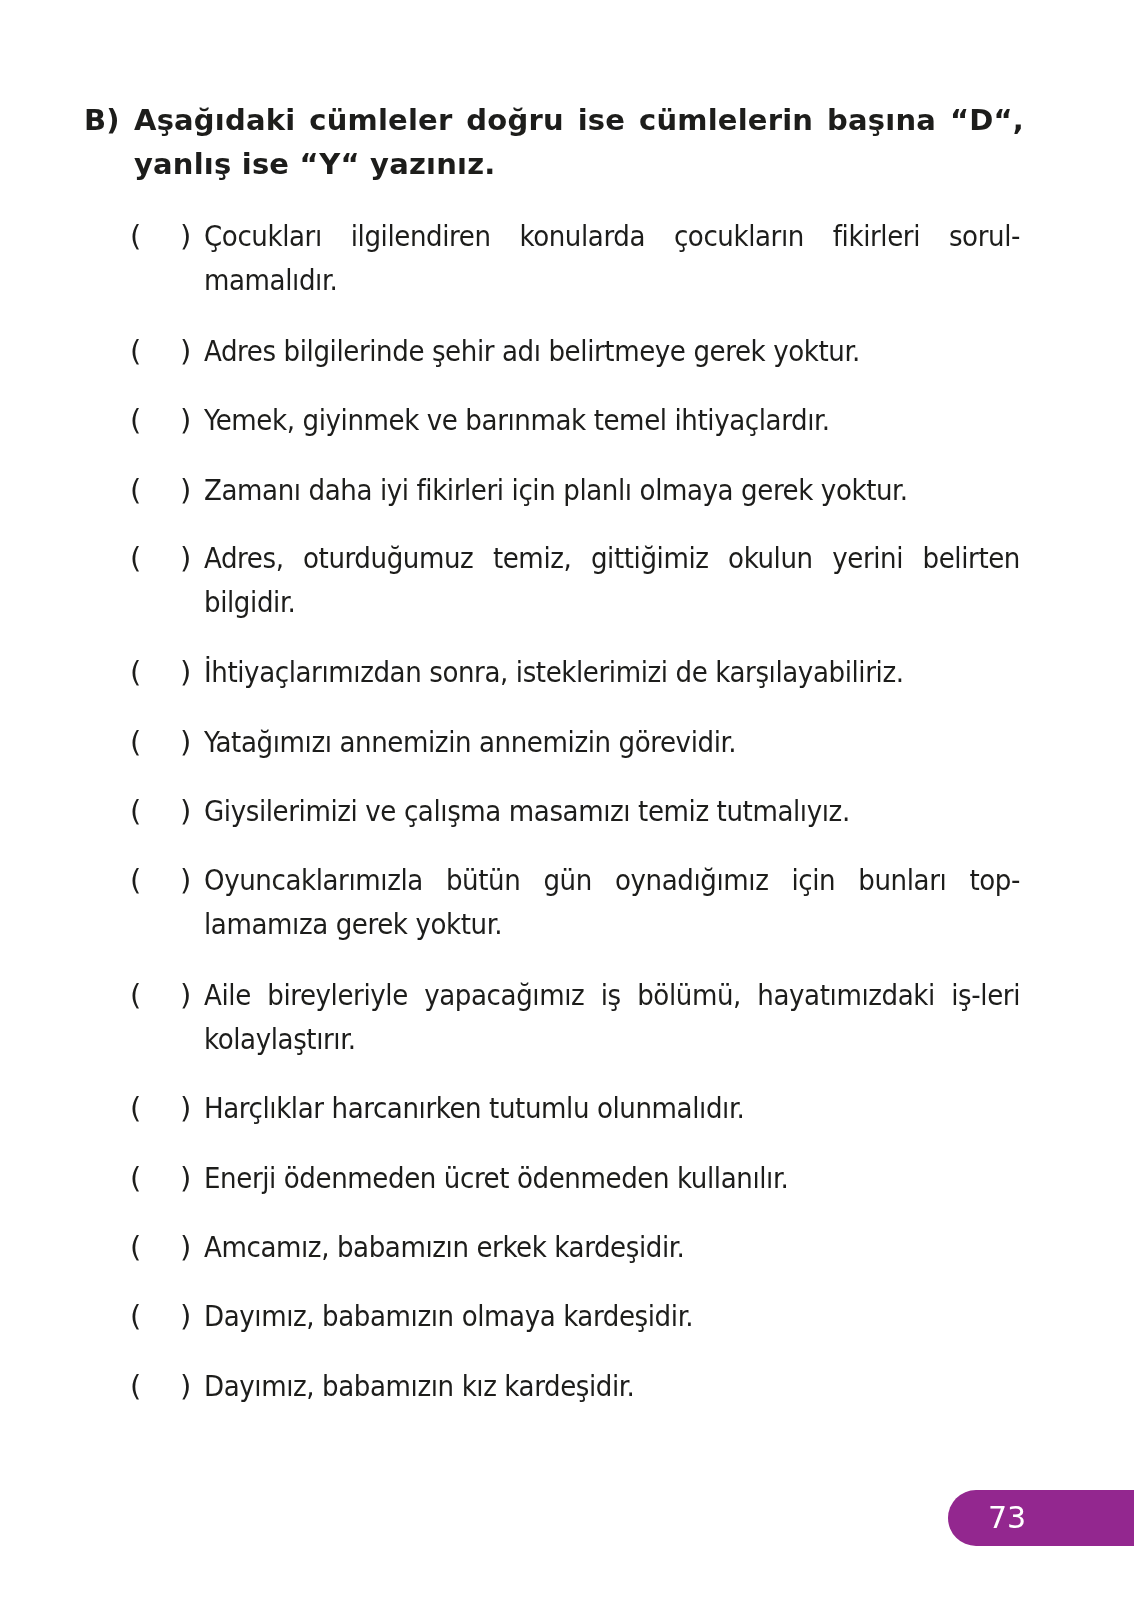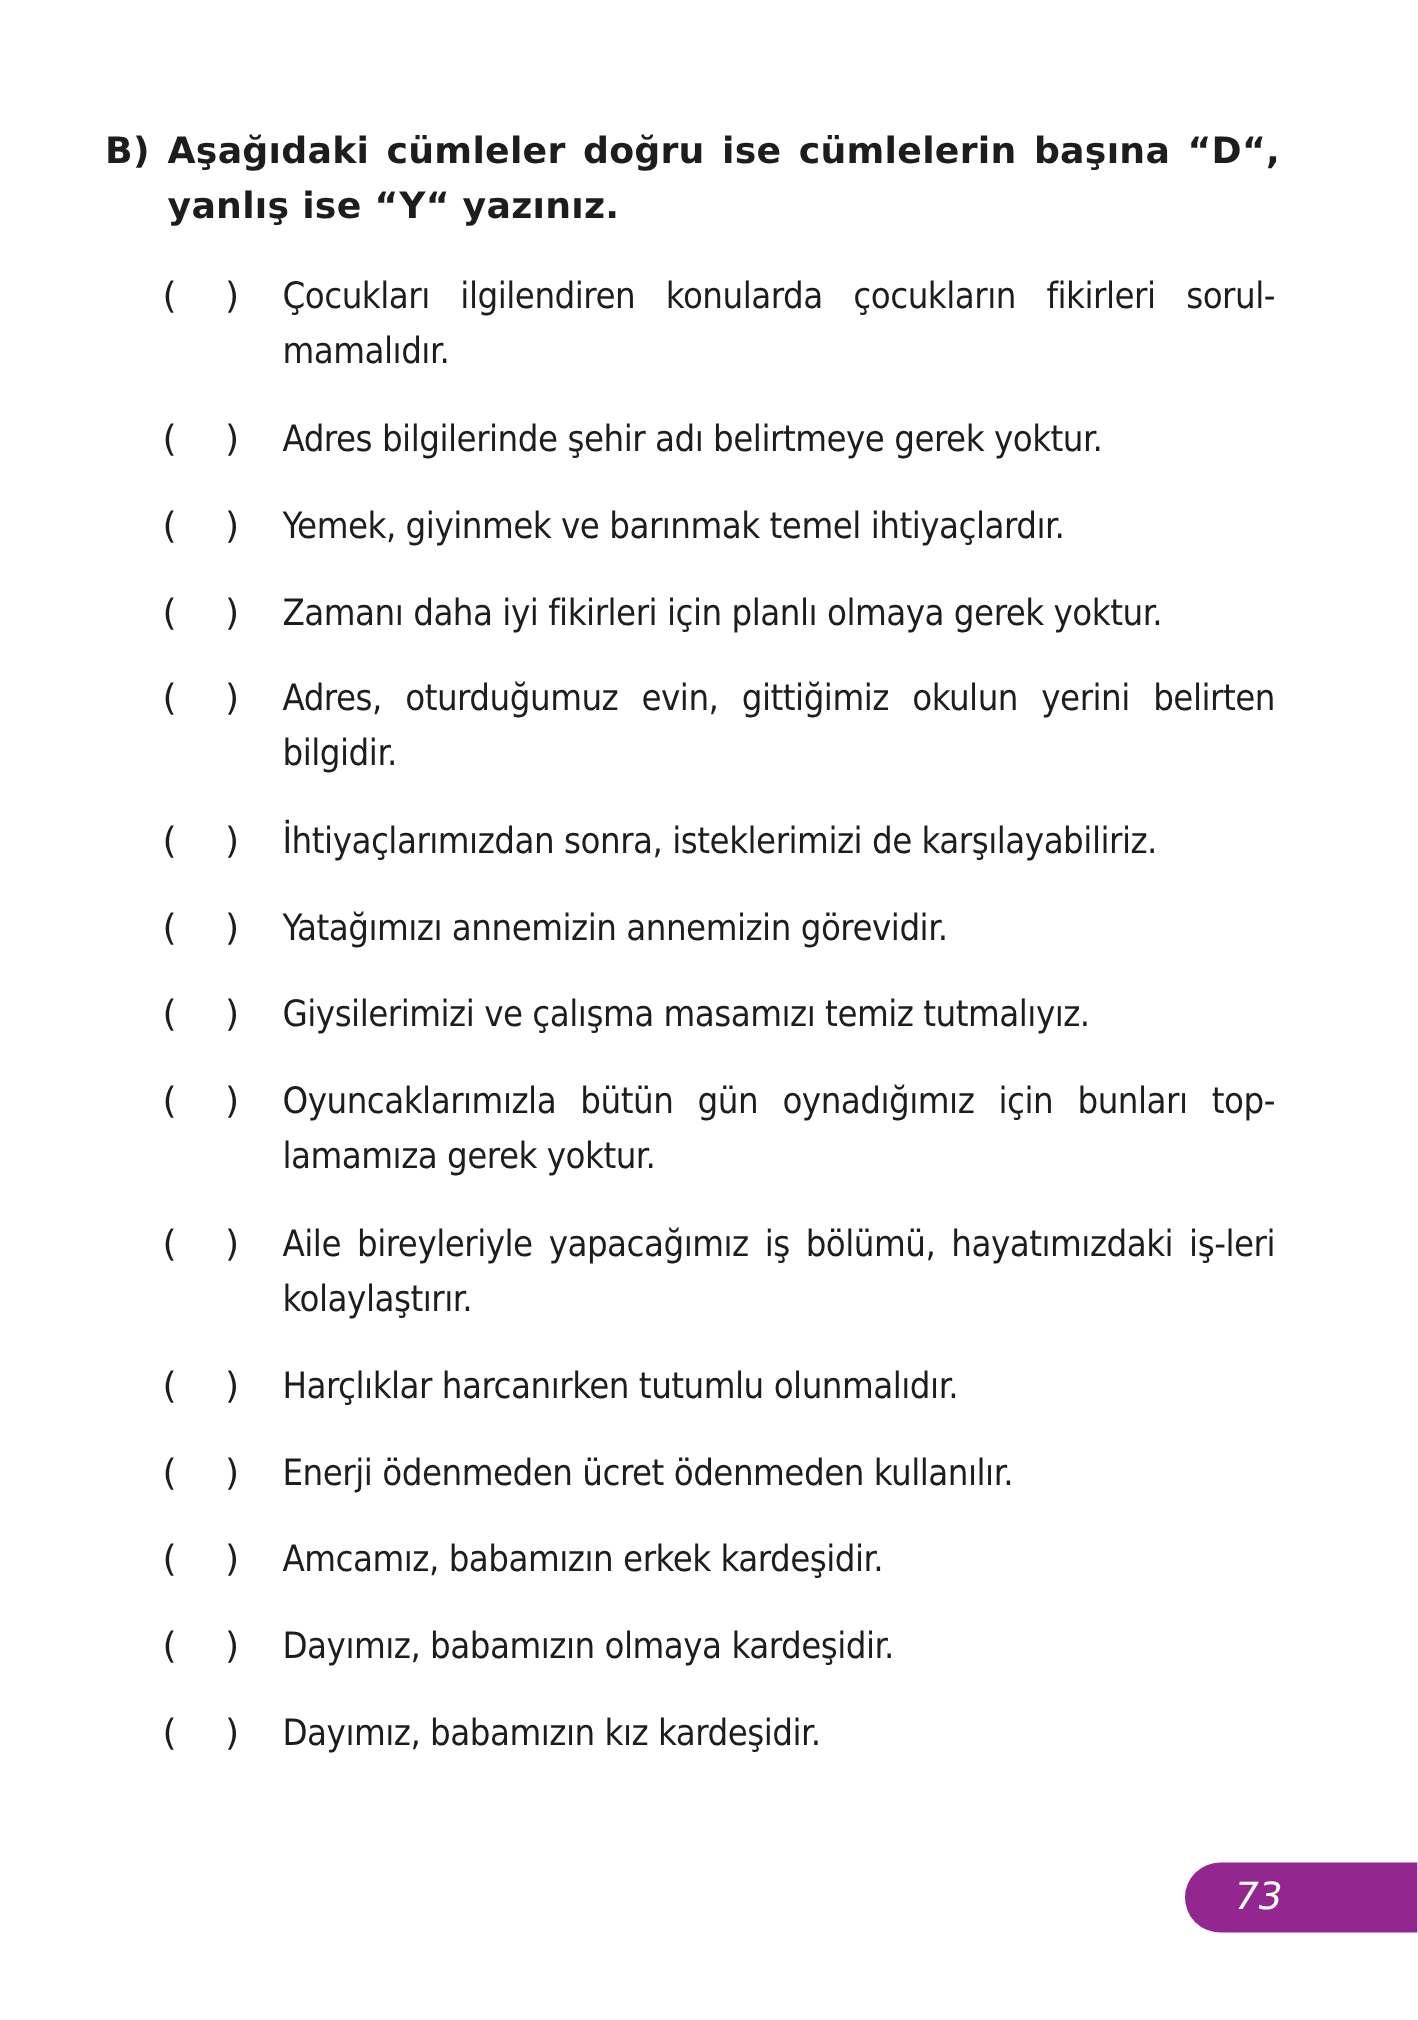--- a/index.html
+++ b/index.html
@@ -52,21 +52,21 @@
     .item .paren {
       position: absolute;
       left: 0;
       top: 0;
       width: 76px;
     }
     .item .paren .open { position: absolute; left: 0; top: 0; }
     .item .paren .close { position: absolute; left: 50px; top: 0; }
     .item .stmt {
       display: block;
-      margin-left: 96px;
+      margin-left: 74px;
       text-align: justify;
       text-align-last: left;
       font-family: "DejaVu Sans", sans-serif;
       font-stretch: condensed;
       letter-spacing: -0.4px;
     }
     .page-badge {
       position: absolute;
       left: 948px;
       top: 1490px;
@@ -75,21 +75,20 @@
       background: #93278f;
       border-radius: 28px 0 0 28px;
       color: #ffffff;
       font-size: 30px;
       line-height: 56px;
     }
     .page-badge span {
       position: absolute;
       left: 40px;
       top: 0;
-      font-style: italic;
     }
   </style>
 </head>
 <body>
 
 <div class="heading">
   <span class="label">B)</span>
   <span class="text">Aşağıdaki cümleler doğru ise cümlelerin başına “D“, yanlış ise “Y“ yazınız.</span>
 </div>
 
@@ -120,21 +119,21 @@
         <span class="open">(</span>
         <span class="close">)</span>
       </span>
     <span class="stmt">Zamanı daha iyi fikirleri için planlı olmaya gerek yoktur.</span>
   </div>
   <div class="item" style="top:322px">
     <span class="paren">
         <span class="open">(</span>
         <span class="close">)</span>
       </span>
-    <span class="stmt">Adres, oturduğumuz evin, gittiğimiz okulun yerini belirten bilgidir.</span>
+    <span class="stmt">Adres, oturduğumuz temiz, gittiğimiz okulun yerini belirten bilgidir.</span>
   </div>
   <div class="item" style="top:436px">
     <span class="paren">
         <span class="open">(</span>
         <span class="close">)</span>
       </span>
     <span class="stmt">İhtiyaçlarımızdan sonra, isteklerimizi de karşılayabiliriz.</span>
   </div>
   <div class="item" style="top:506px">
     <span class="paren">

